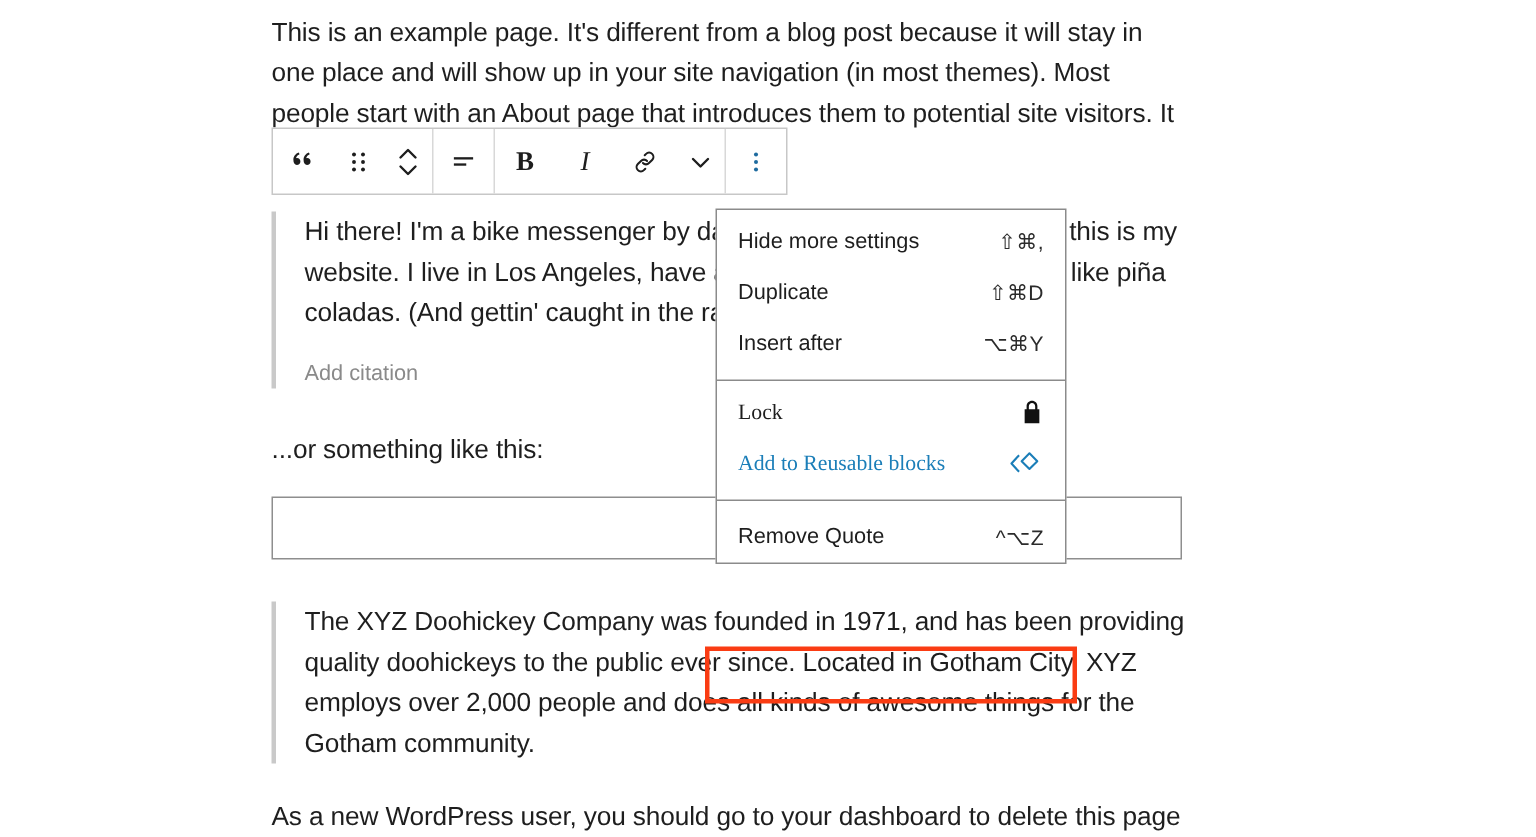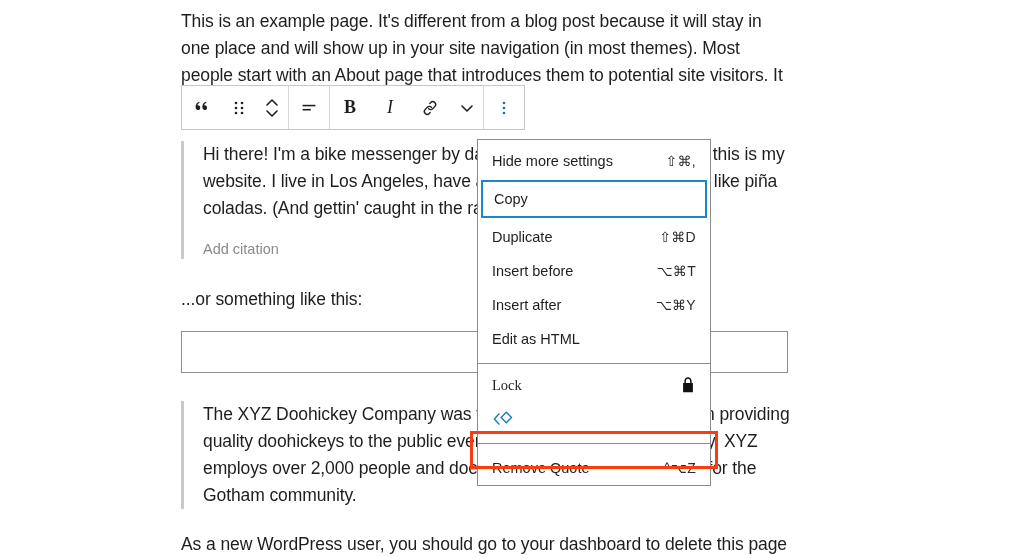--- a/index.html
+++ b/index.html
@@ -305,62 +305,51 @@
 
 <div id="block-settings-menu">
 
   <div class="menu-group">
 
     <div class="menu-item">
       <span class="menu-label">Hide more settings</span>
       <span class="menu-shortcut">⇧⌘,</span>
     </div>
 
-    <div class="menu-item focused">
-      <span class="menu-label">Copy</span>
-      <span class="menu-shortcut"></span>
-    </div>
 
     <div class="menu-item">
       <span class="menu-label">Duplicate</span>
       <span class="menu-shortcut">⇧⌘D</span>
     </div>
 
-    <div class="menu-item">
-      <span class="menu-label">Insert before</span>
-      <span class="menu-shortcut">⌥⌘T</span>
-    </div>
 
     <div class="menu-item">
       <span class="menu-label">Insert after</span>
       <span class="menu-shortcut">⌥⌘Y</span>
     </div>
 
 
-    <div class="menu-item">
-      <span class="menu-label">Edit as HTML</span>
-      <span class="menu-shortcut"></span>
-    </div>
 
   </div>
 
   <div class="menu-sep"></div>
 
   <div class="menu-group" style="padding-top:4px;font-family:Liberation Serif, serif;">
 
     <div class="menu-item">
       <span class="menu-label">Lock</span>
       <span class="menu-icon">
         <svg width="16" height="18" viewBox="0 0 16 18" fill="currentColor">
           <path d="M8 1.2c-2 0-3.6 1.6-3.6 3.6v2.1H3.1v9.3h9.8V6.9h-1.3V4.8c0-2-1.6-3.6-3.6-3.6zm0 1.5c1.2 0 2.1 1 2.1 2.1v2.1H5.9V4.8c0-1.2 1-2.1 2.1-2.1z"></path>
         </svg>
       </span>
     </div>
 
     <div class="menu-item highlighted">
+      <span class="menu-label">Add to Reusable blocks</span>
       <span class="menu-icon">
         <svg width="24" height="20" viewBox="0 0 26 20" fill="none" stroke="currentColor" stroke-width="1.5" stroke-linejoin="round">
           <polyline points="8,4 2.5,10 8,16" fill="none"></polyline>
           <rect x="11.5" y="4.3" width="8" height="8" transform="rotate(45 15.5 8.3)"></rect>
         </svg>
       </span>
     </div>
 
 
   </div>

